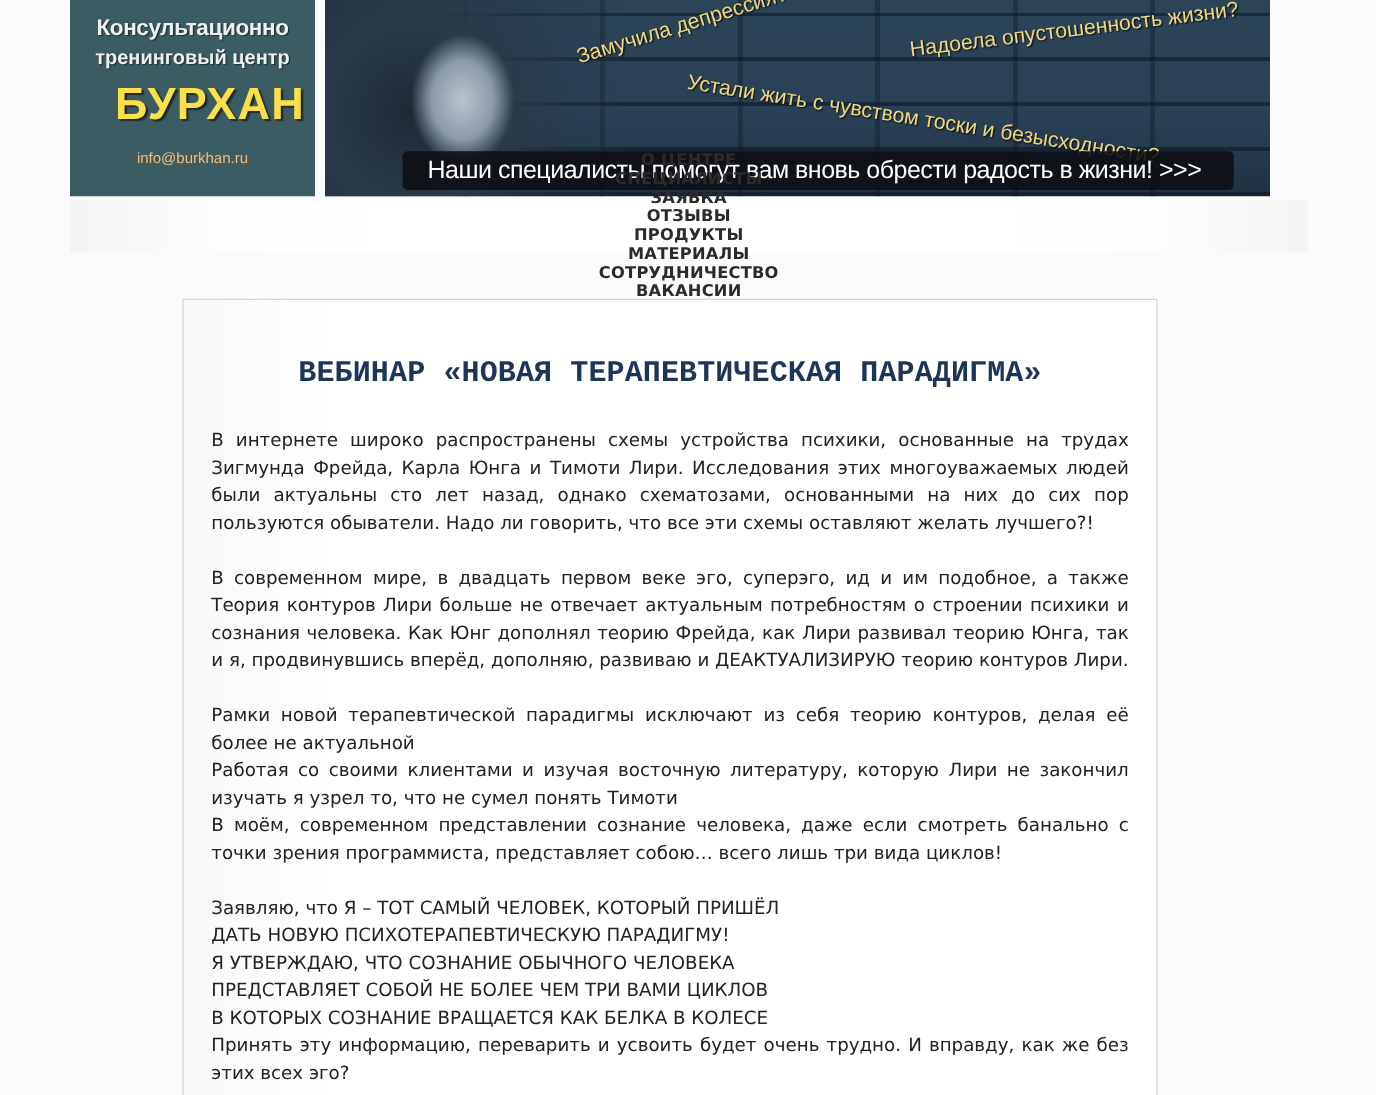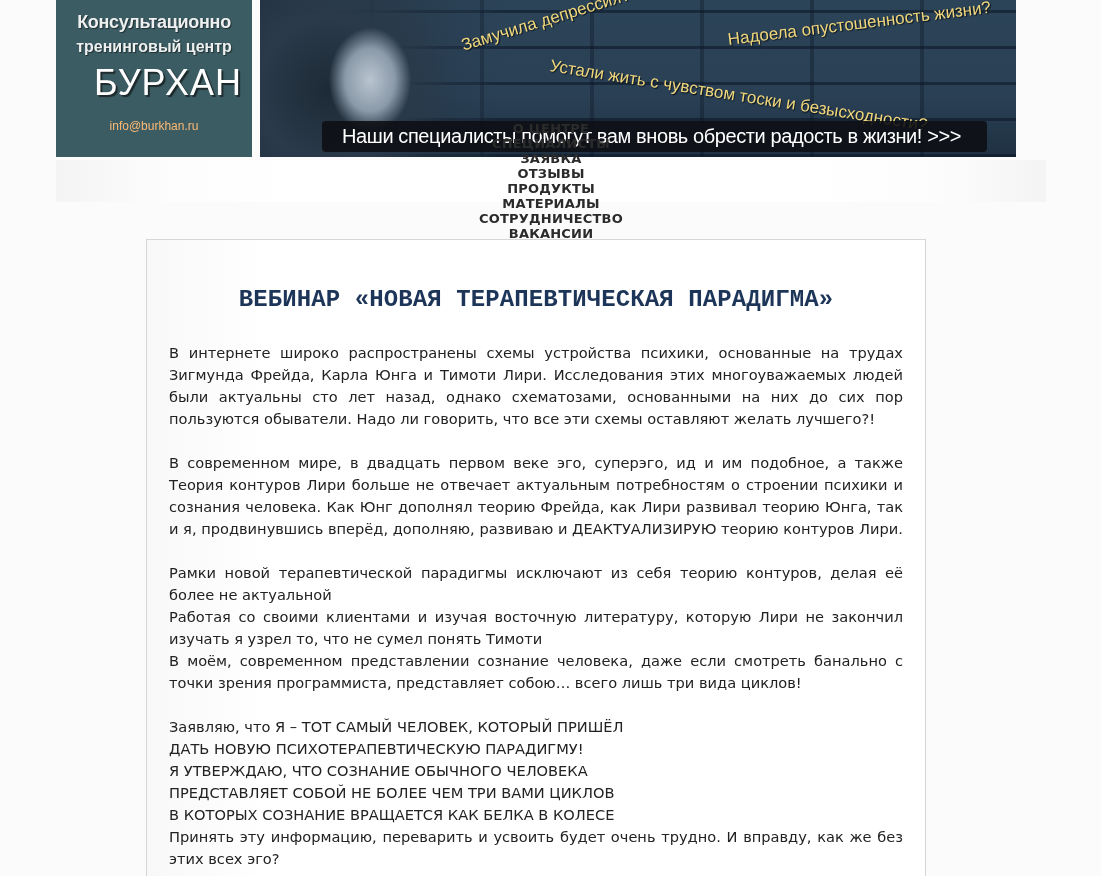--- a/index.html
+++ b/index.html
@@ -10,21 +10,21 @@
     position: relative;
   }
   .logo {
     position: absolute; left: 56px; top: 0; width: 196px; height: 157px;
     background: #3c5c63;
     text-align: center; color: #fff;
     font-family: "Liberation Sans", sans-serif;
   }
   .logo .l1 { position: absolute; left: 0; right: 0; top: 12px; font-size: 18px; font-weight: bold; letter-spacing: -0.3px; color: #eef0f0; text-shadow: 1px 1px 1px #1d2e31; }
   .logo .l2 { position: absolute; left: 0; right: 0; top: 38px; font-size: 16px; font-weight: bold; color: #eef0f0; text-shadow: 1px 1px 1px #1d2e31; }
-  .logo .brand { position: absolute; left: 0; right: 0; top: 62px; font-size: 36px; font-weight: normal; color: #ffffff; letter-spacing: 1px; text-shadow: 2px 2px 1px #1d2a2c; padding-left: 28px; }
+  .logo .brand { position: absolute; left: 0; right: 0; top: 62px; font-size: 36px; font-weight: bold; color: #fde047; letter-spacing: 1px; text-shadow: 2px 2px 1px #1d2a2c; padding-left: 28px; }
   .logo .email { position: absolute; left: 0; right: 0; top: 119px; font-size: 12px; color: #fdba74; }
 
   .banner {
     position: absolute; left: 260px; top: 0; width: 756px; height: 157px; overflow: hidden;
     background:
       repeating-linear-gradient(0deg, rgba(10,20,35,0.55) 0 3px, transparent 3px 36px),
       repeating-linear-gradient(90deg, rgba(10,20,35,0.35) 0 4px, transparent 4px 110px),
       linear-gradient(180deg, #2c4458 0%, #2a4055 60%, #1f3142 100%);
   }
   .banner .person {

